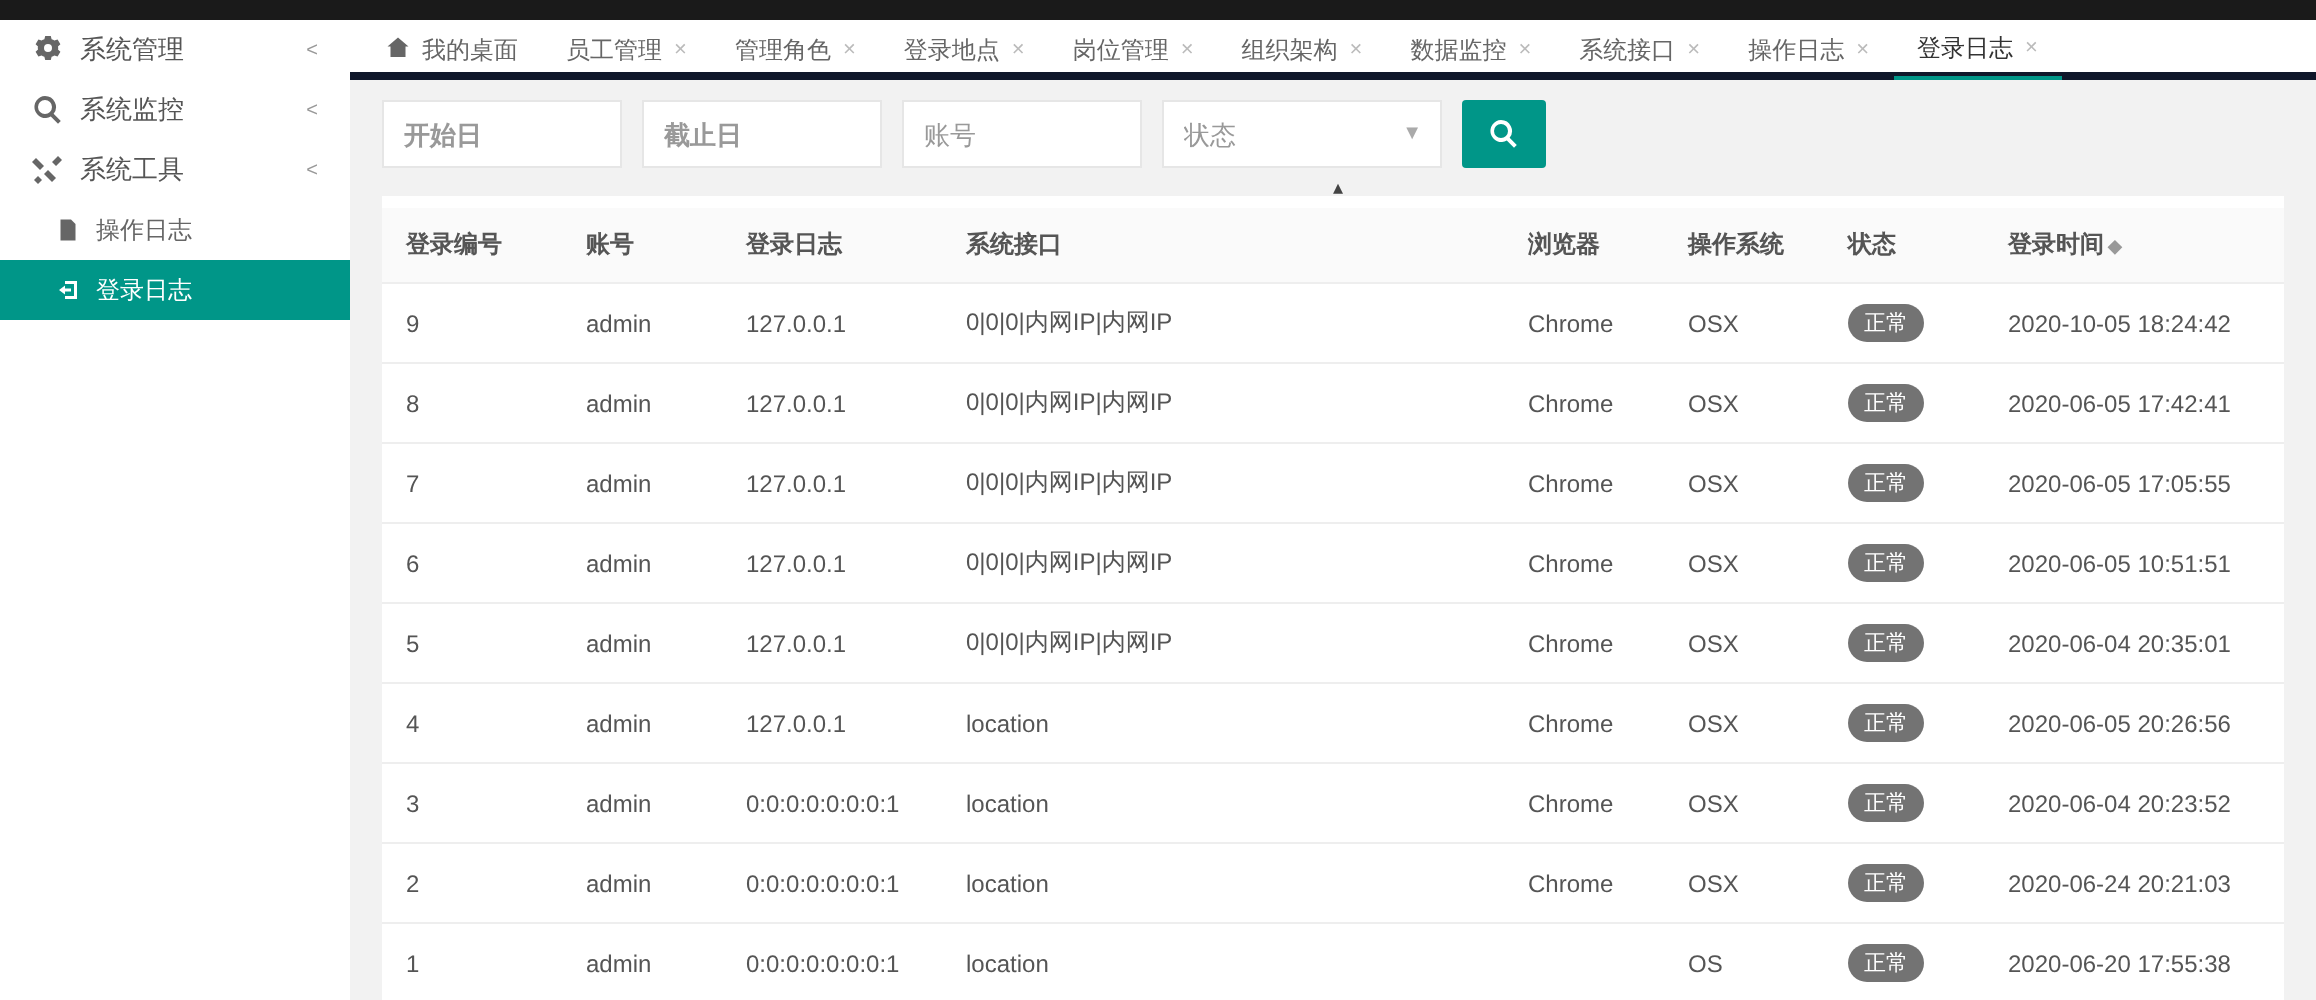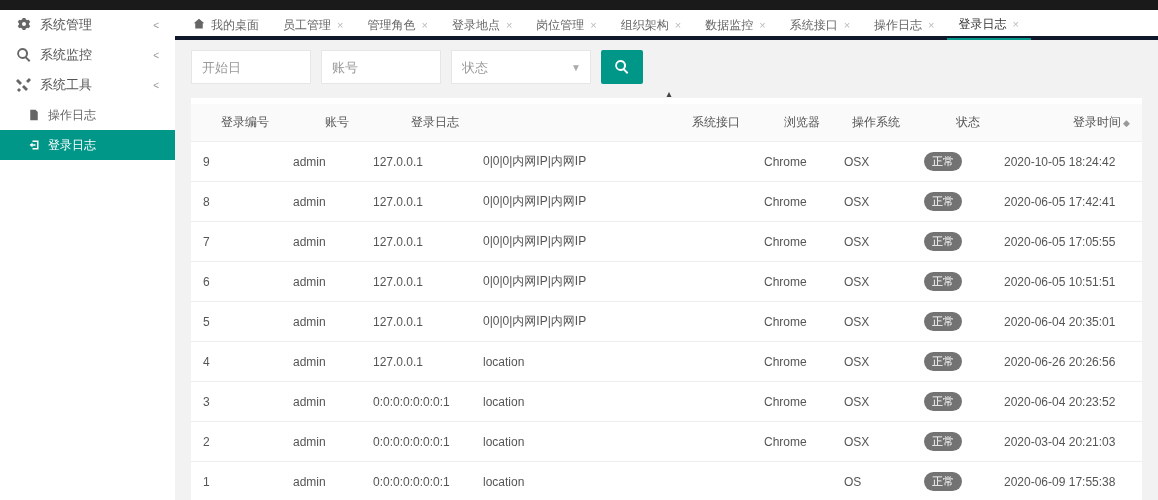--- a/index.html
+++ b/index.html
@@ -18,32 +18,32 @@
     .main { flex: 1; display: flex; flex-direction: column; background: #f2f2f2; overflow: hidden; }
     .tabs { display: flex; background: #fff; height: 30px; align-items: flex-start; padding-left: 6px; border-bottom: 4px solid #0f172a; }
     .tab { display: flex; align-items: center; height: 30px; padding: 0 12px; font-size: 12px; color: #666; cursor: pointer; gap: 6px; }
     .tab .close { color: #bbb; font-size: 11px; }
     .tab.active { border-bottom: 2px solid #009688; color: #333; }
     .tab .home-ico { width: 12px; height: 12px; fill: #666; }
     .content { flex: 1; padding: 10px 16px; overflow: auto; }
     .filter-bar { display: flex; gap: 10px; align-items: center; margin-bottom: 14px; }
     .inp { height: 34px; background: #fff; border: 1px solid #e6e6e6; padding: 0 10px; font-size: 13px; color: #333; outline: none; }
     .inp::placeholder { color: #999; }
-    .inp-date { width: 120px; }
+    .inp-date { width: 120px; font-weight: bold; }
     .inp-acc { width: 120px; }
     .select-wrap { position: relative; }
     .select-wrap .caret { position: absolute; right: 10px; top: 50%; transform: translateY(-50%); pointer-events: none; color: #aaa; font-size: 10px; }
     .inp-sel { width: 140px; padding-right: 26px; }
     .btn-search { width: 42px; height: 34px; background: #009688; border: none; display: flex; align-items: center; justify-content: center; cursor: pointer; border-radius: 2px; }
     .btn-search svg { width: 16px; height: 16px; fill: #fff; }
     .card { background: #fff; padding: 6px 0 14px; position: relative; }
     .card::before { content: "▴"; position: absolute; top: -10px; left: 50%; font-size: 10px; color: #444; }
     table { width: 100%; border-collapse: collapse; table-layout: fixed; }
     th, td { text-align: left; padding: 10px 12px; font-size: 12px; color: #555; border-bottom: 1px solid #eee; white-space: nowrap; overflow: hidden; text-overflow: ellipsis; }
-    th { color: #555; font-weight: normal; background: #fafafa; text-align: right; }
+    th { color: #555; font-weight: bold; background: #fafafa; }
     th.sortable .sort { font-size: 9px; color: #999; margin-left: 2px; }
     .badge { display: inline-block; padding: 2px 8px; border-radius: 10px; background: #737373; color: #fff; font-size: 11px; }
   </style>
 </head>
 <body>
 
 <div class="topbar"></div>
 <div class="layout">
   <div class="sidebar">
     <div class="side-item">
@@ -133,20 +133,21 @@
         </div>
         <div class="tab active">
           <span>登录日志</span>
           <span class="close">×</span>
         </div>
       </div>
 
     <div class="content">
       <div class="filter-bar">
         <input class="inp inp-date" placeholder="开始日" style="">
+        <input class="inp inp-date" placeholder="截止日" style="">
         <input class="inp inp-acc" placeholder="账号" style="">
         <div class="select-wrap">
           <input class="inp inp-sel" readonly="" placeholder="状态" style="">
           <span class="caret">▼</span>
         </div>
         <button class="btn-search">
           <svg viewBox="0 0 16 16">
               <path d="M6.5 1a5.5 5.5 0 014.3 8.9l3.6 3.6-1.4 1.4-3.6-3.6A5.5 5.5 0 116.5 1zm0 2a3.5 3.5 0 100 7 3.5 3.5 0 000-7z"></path>
             </svg>
         </button>
@@ -228,51 +229,51 @@
                 <td>2020-06-04 20:35:01</td>
               </tr>
               <tr>
                 <td>4</td>
                 <td>admin</td>
                 <td>127.0.0.1</td>
                 <td>location</td>
                 <td>Chrome</td>
                 <td>OSX</td>
                 <td><span class="badge">正常</span></td>
-                <td>2020-06-26 20:26:56</td>
+                <td>2020-06-05 20:26:56</td>
               </tr>
               <tr>
                 <td>3</td>
                 <td>admin</td>
                 <td>0:0:0:0:0:0:0:1</td>
                 <td>location</td>
                 <td>Chrome</td>
                 <td>OSX</td>
                 <td><span class="badge">正常</span></td>
                 <td>2020-06-04 20:23:52</td>
               </tr>
               <tr>
                 <td>2</td>
                 <td>admin</td>
                 <td>0:0:0:0:0:0:0:1</td>
                 <td>location</td>
                 <td>Chrome</td>
                 <td>OSX</td>
                 <td><span class="badge">正常</span></td>
-                <td>2020-03-04 20:21:03</td>
+                <td>2020-06-24 20:21:03</td>
               </tr>
               <tr>
                 <td>1</td>
                 <td>admin</td>
                 <td>0:0:0:0:0:0:0:1</td>
                 <td>location</td>
                 <td></td>
                 <td>OS</td>
                 <td><span class="badge">正常</span></td>
-                <td>2020-06-09 17:55:38</td>
+                <td>2020-06-20 17:55:38</td>
               </tr>
             </tbody>
         </table>
 
       </div>
     </div>
   </div>
 </div>
 
 </body></html>

